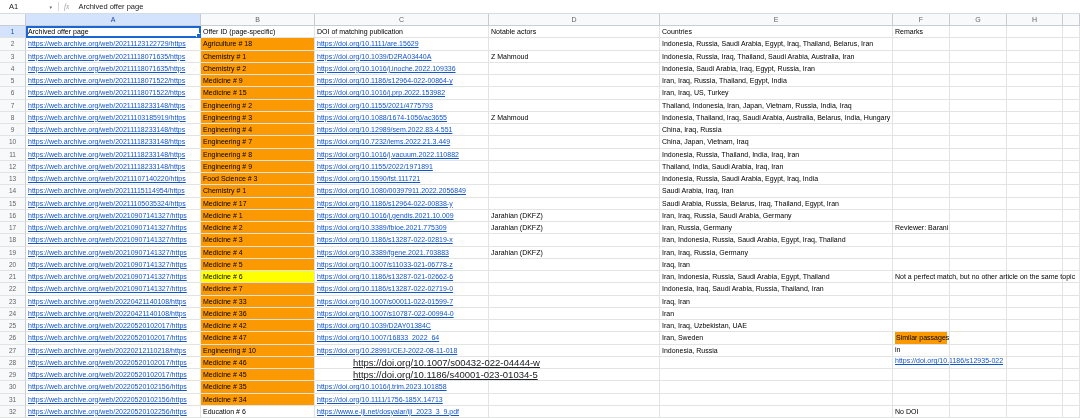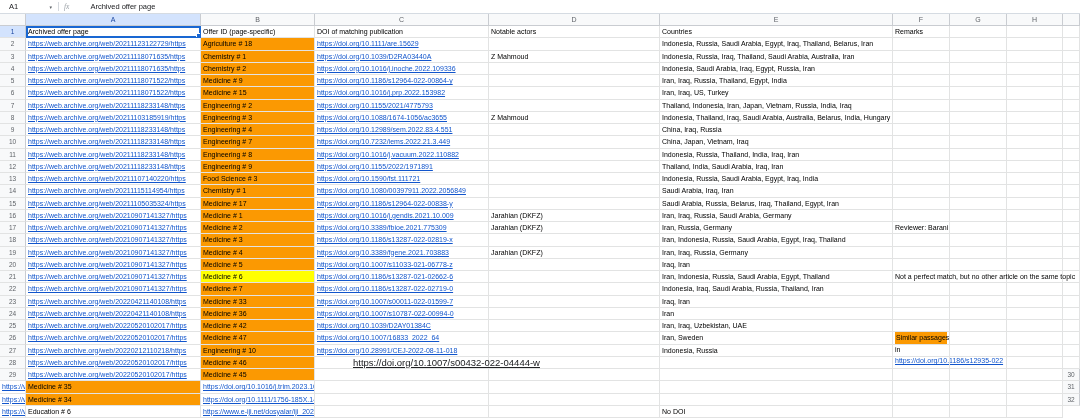--- a/index.html
+++ b/index.html
@@ -8,21 +8,21 @@
   .app { position:relative; width:1080px; height:418px; background:#14532d; }
 
   
   .fbar { display:flex; align-items:center; height:14px; background:#fff;
           border-bottom:1px solid #d5dbe2; font-size:7.5px; color:#202124; }
   .namebox { display:flex; align-items:center; width:56px; height:100%; padding:0 4px 0 9px; }
   .nb-ref { font-size:7.5px; color:#202124; }
   .nb-caret { margin-left:auto; font-size:5px; color:#5f6368; }
   .fdiv { width:1px; height:9px; background:#d5d9de; margin:0 5px 0 2px; }
   .fx { font-family:"Liberation Serif", serif; font-style:italic; color:#9aa0a6;
-        font-size:7.5px; margin-right:21px; }
+        font-size:7.5px; margin-right:9px; }
   .fval { font-size:7.5px; color:#202124; white-space:nowrap; }
 
   
   .grid { display:grid; width:1080px;
           grid-template-columns:26px 175px 114px 174px 171px 233px 57px 57px 56px 17px;
           grid-template-rows:12px repeat(32,12.25px); background:#fff; }
   .hc { background:#f8f9fa; border-right:1px solid #c9ccd1; border-bottom:1px solid #c9ccd1;
         font-size:7px; color:#5f6368; text-align:center; line-height:11px; overflow:hidden; }
   .hc.selhdr { background:#d3e3fd; color:#1a46a0; }
   .rn { background:#f8f9fa; border-right:1px solid #c9ccd1; border-bottom:1px solid #e2e3e3;
@@ -451,20 +451,23 @@
       <div class="c"></div>
       <div class="c ovf"></div>
       <div class="c"></div>
       <div class="c"></div>
       <div class="c"></div>
       <div class="rn">29</div>
       <div class="c">
         <div class="lnk">https://web.archive.org/web/20220520102017/https</div>
       </div>
       <div class="c" style="background: rgb(251, 153, 2);">Medicine # 45</div>
+      <div class="c ovf">
+        <div class="big">https://doi.org/10.1186/s40001-023-01034-5</div>
+      </div>
       <div class="c"></div>
       <div class="c"></div>
       <div class="c ovf"></div>
       <div class="c"></div>
       <div class="c"></div>
       <div class="c"></div>
       <div class="rn">30</div>
       <div class="c">
         <div class="lnk">https://web.archive.org/web/20220520102156/https</div>
       </div>

